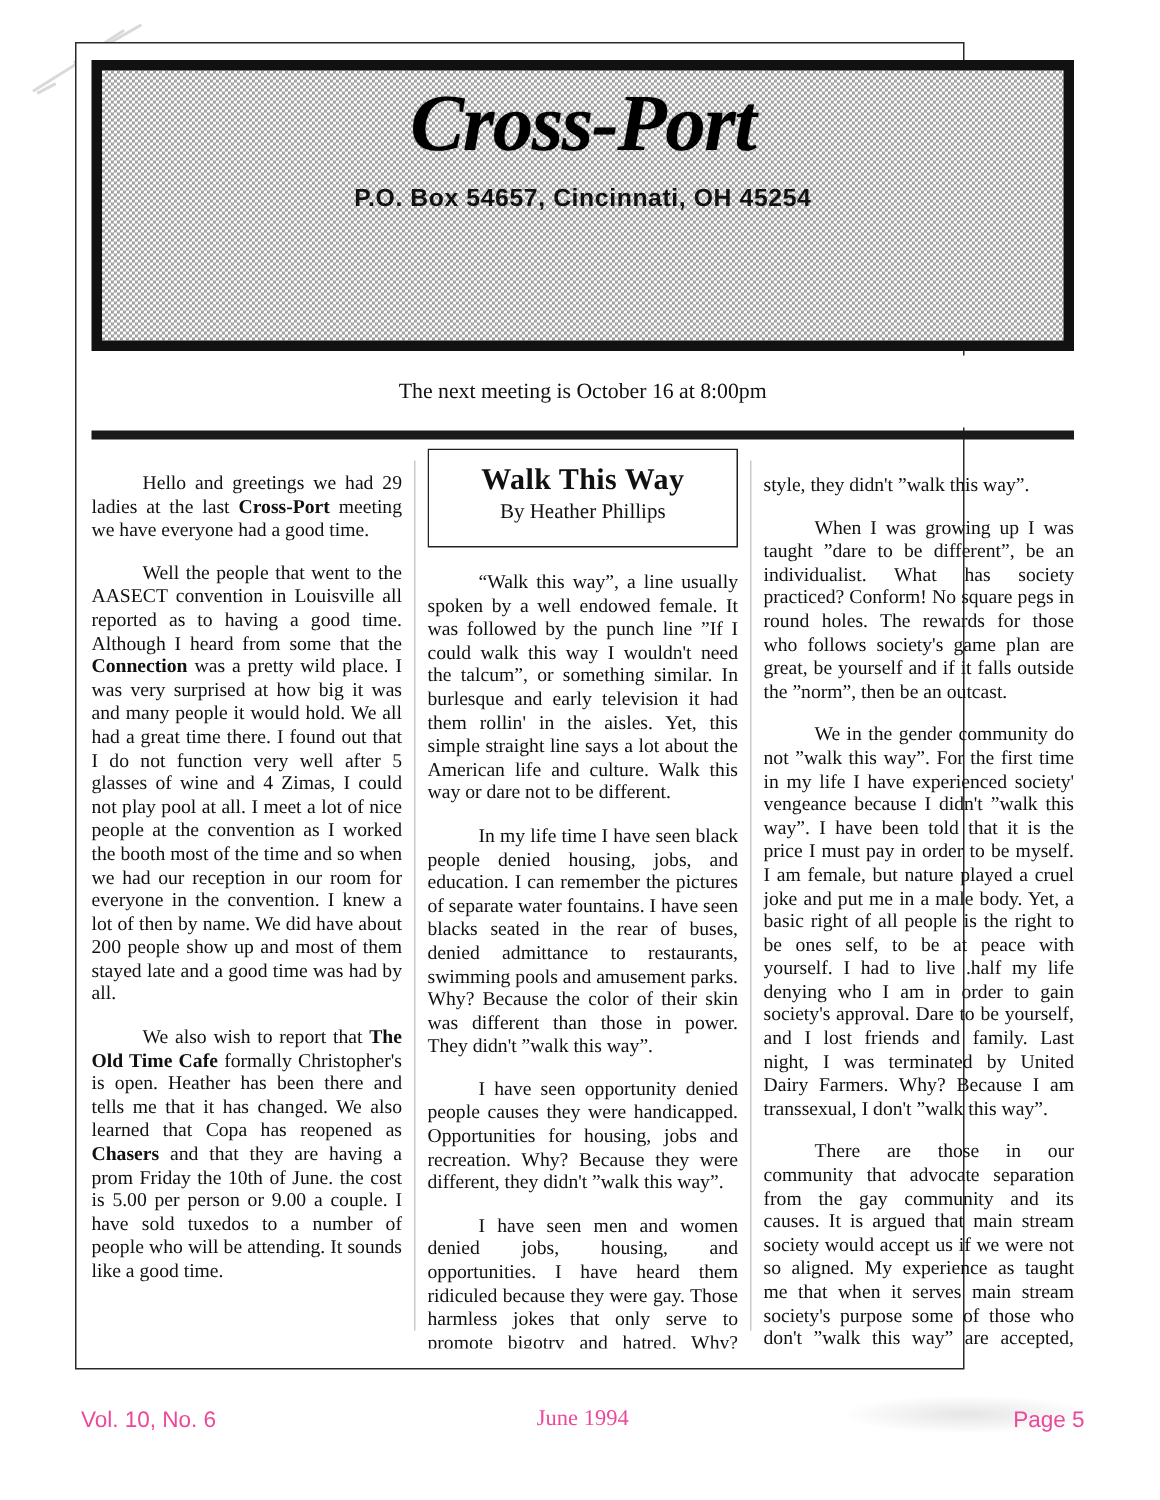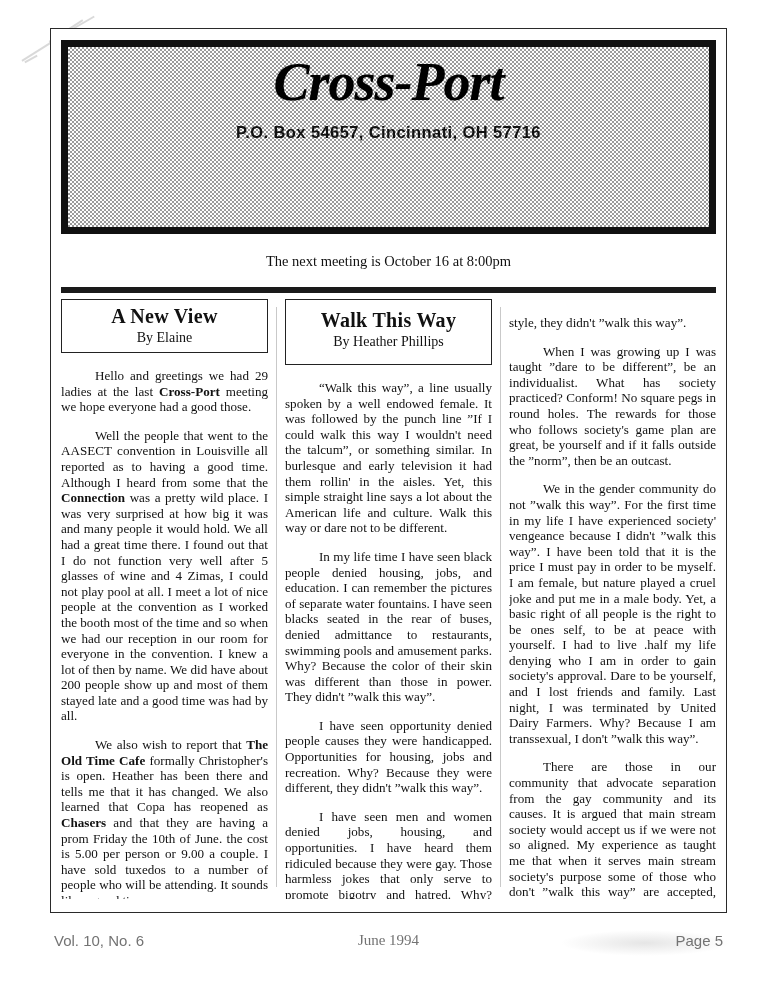--- a/index.html
+++ b/index.html
@@ -23,21 +23,21 @@
   .sa4{left:24px;top:58px;width:14px;height:2px;transform:rotate(-28deg);}
 
   .page-smudge{
     position:absolute;left:560px;top:930px;width:170px;height:26px;
     background:radial-gradient(ellipse at center,rgba(170,170,170,.30),rgba(255,255,255,0) 70%);
     pointer-events:none;
   }
 
   
   .sheet{
-    position:absolute;left:50px;top:28px;width:677px;height:885px;
+    position:absolute;left:50px;top:28px;width:593px;height:885px;
     border:1.5px solid #2a2a2a;
     box-sizing:border-box;
     background:#fff;
   }
 
   
   .masthead{
     position:absolute;left:10px;top:11px;width:655px;height:194px;
     border:7px solid #111;
     box-sizing:border-box;
@@ -143,59 +143,55 @@
   .body-copy p{margin:0 0 13px 0;text-indent:34px;}
   .body-copy p.cont{text-indent:0;}
   .body-copy p:last-child{margin-bottom:0;}
   .col .body-copy{margin-top:15px;}
   .col.col-third .body-copy{margin-top:16px;}
   b{font-weight:bold;}
 
   
   .footer{
     position:absolute;left:50px;top:925px;width:677px;height:30px;
-    display:flex;align-items:center;justify-content:space-between;
+    display:flex;align-items:flex-end;justify-content:space-between;
     font-family:"Liberation Sans", sans-serif;
     font-size:15px;
-    color:#737373;
+    color:#ec4899;
   }
   .footer .f-center{position:absolute;left:0;right:0;text-align:center;font-family:Liberation Serif, serif;}
   .footer .f-left{padding-left:4px;z-index:2;}
   .footer .f-right{padding-right:4px;z-index:2;}
 </style>
 </head>
 <body>
 
 <div class="scan-artifact sa1"></div>
 <div class="scan-artifact sa2"></div>
 <div class="scan-artifact sa3"></div>
 <div class="scan-artifact sa4"></div>
 <div class="page-smudge"></div>
 
 <div class="sheet">
 
   <div class="masthead">
     <div class="mast-title mast-l1">Cross-Port</div>
-    <div class="mast-addr">P.O. Box 54657, Cincinnati, OH  57716</div>
+    <div class="mast-addr">P.O. Box 54657, Cincinnati, OH  45254</div>
   </div>
 
   <div class="notice-band">
     <div class="notice-text">The next meeting is October 16 at 8:00pm</div>
   </div>
   <div class="heavy-rule"></div>
 
   <div class="columns">
 
     <div class="col col-first">
-      <div class="head-box">
-        <div class="head-title">A New View</div>
-        <div class="head-byline"><span>By Elaine</span></div>
-      </div>
       <div class="body-copy">
-          <p><span>Hello and greetings we had 29 ladies at the last </span><b>Cross-Port</b><span> meeting we hope everyone had a good those.</span></p>
+          <p><span>Hello and greetings we had 29 ladies at the last </span><b>Cross-Port</b><span> meeting we have everyone had a good time.</span></p>
           <p><span>Well the people that went to the AASECT convention in Louisville all reported as to having a good time. Although I heard from some that the </span><b>Connection</b><span> was a pretty wild place.  I was very surprised at how big it was and many people it would hold.  We all had a great time there.  I found out that I do not function very well after 5 glasses of wine and 4 Zimas, I could not play pool at all.  I meet a lot of nice people at the convention as I worked the booth most of the time and so when we had our reception in our room for everyone in the convention.  I knew a lot of then by name.  We did have about 200 people show up and most of them stayed late and a good time was had by all.</span></p>
           <p><span>We also wish to report that </span><b>The Old Time Cafe</b><span> formally Christopher's is open.  Heather has been there and tells me that it has changed.  We also learned that Copa has reopened as </span><b>Chasers</b><span> and that they are having a prom Friday the 10th of June.  the cost is 5.00 per person or 9.00 a couple.  I have sold tuxedos to a number of people who will be attending.    It sounds like a good time.</span></p>
         </div>
     </div>
 
     <div class="col-gap">
         <div class="col-rule"></div>
       </div>
 
     <div class="col col-second">

